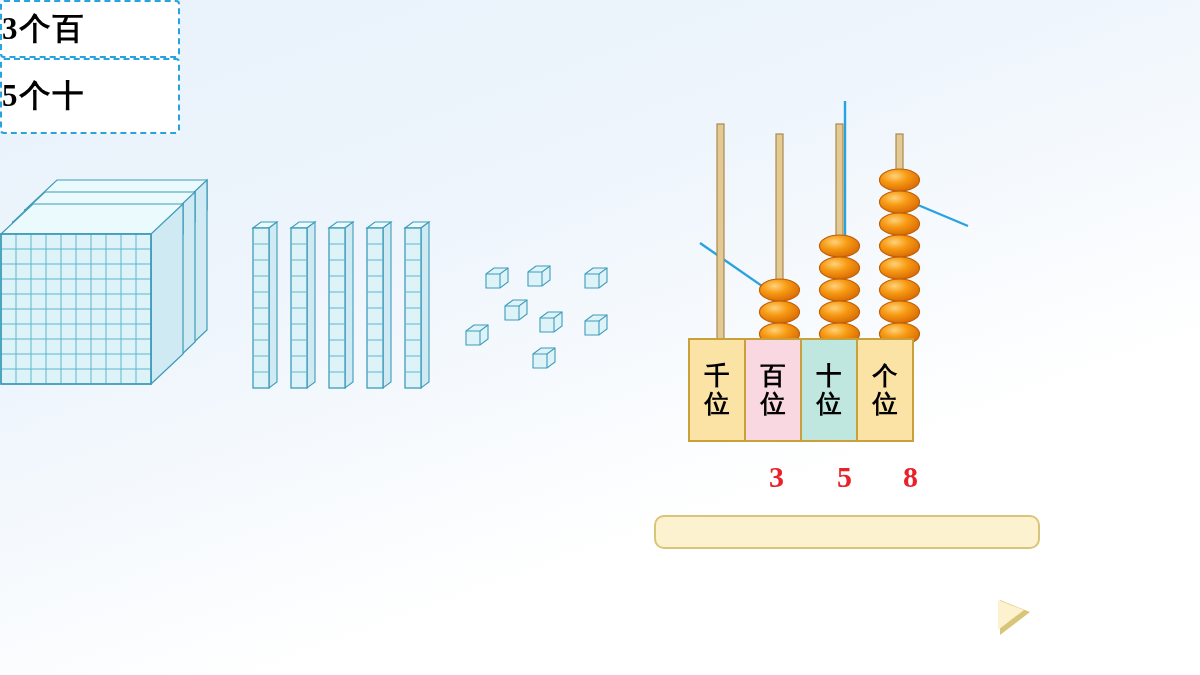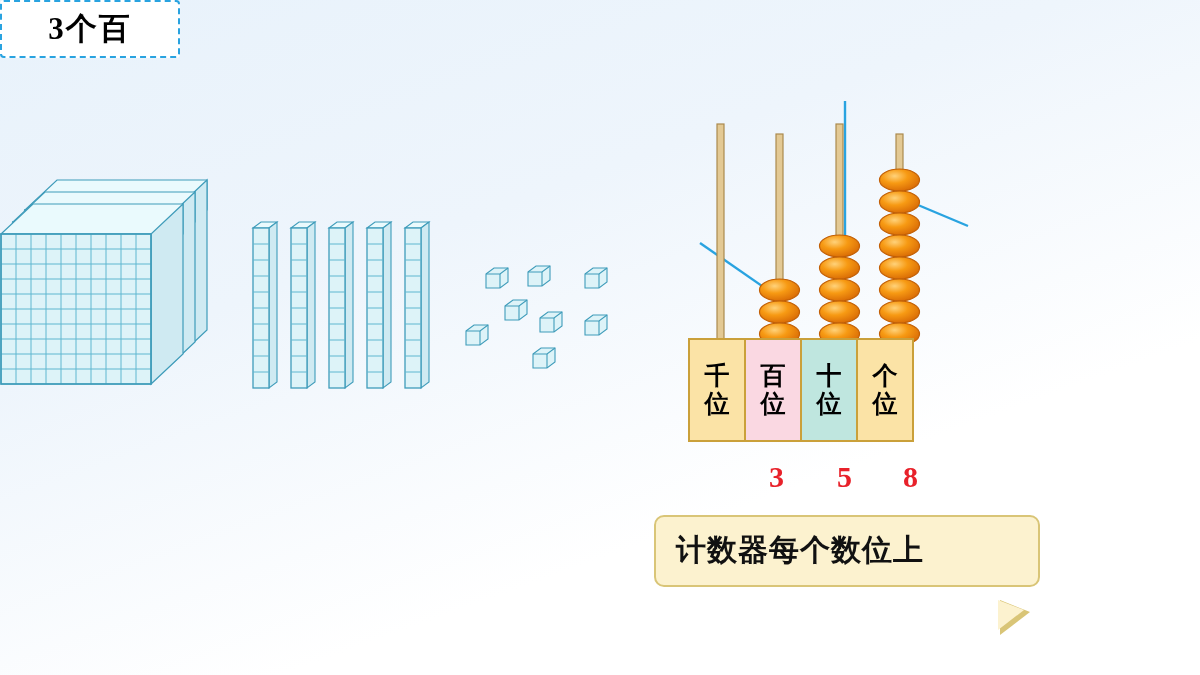--- a/index.html
+++ b/index.html
@@ -20,21 +20,21 @@
   }
   .abs { position: absolute; }
 
   
   .callout {
     border: 2.5px dashed #29a3e0;
     background: #ffffff;
     border-radius: 4px;
     display: flex;
     align-items: center;
-    justify-content: center;
+    justify-content: flex-start;
     font-size: 31px;
     font-weight: 700;
     color: #000;
     letter-spacing: 2px;
     font-family: "Liberation Serif", serif;
   }
 
   
   .pv-table {
     position: absolute;
@@ -289,20 +289,22 @@
     </div>
   </div>
 
   <div class="digit" style="left:769px; top:460px;">3</div>
   <div class="digit" style="left:837px; top:460px;">5</div>
   <div class="digit" style="left:903px; top:460px;">8</div>
 
   <div class="callout" style="left:524px; top:196px; width:176px; height:54px;">
     <span>3个百</span>
   </div>
+  <div class="callout" style="left:757px; top:29px; width:176px; height:72px;">
+    <span>5个十</span>
+  </div>
 
   <div class="bubble" style="left:654px; top:515px; width:342px;">
-    <div>计数器每个数位上</div>
   </div>
   <div class="bubble-tail-b" style="left:1000px; top:600px;"></div>
   <div class="bubble-tail" style="left:998px; top:600px;"></div>
 
 </div>
 
 </body></html>

